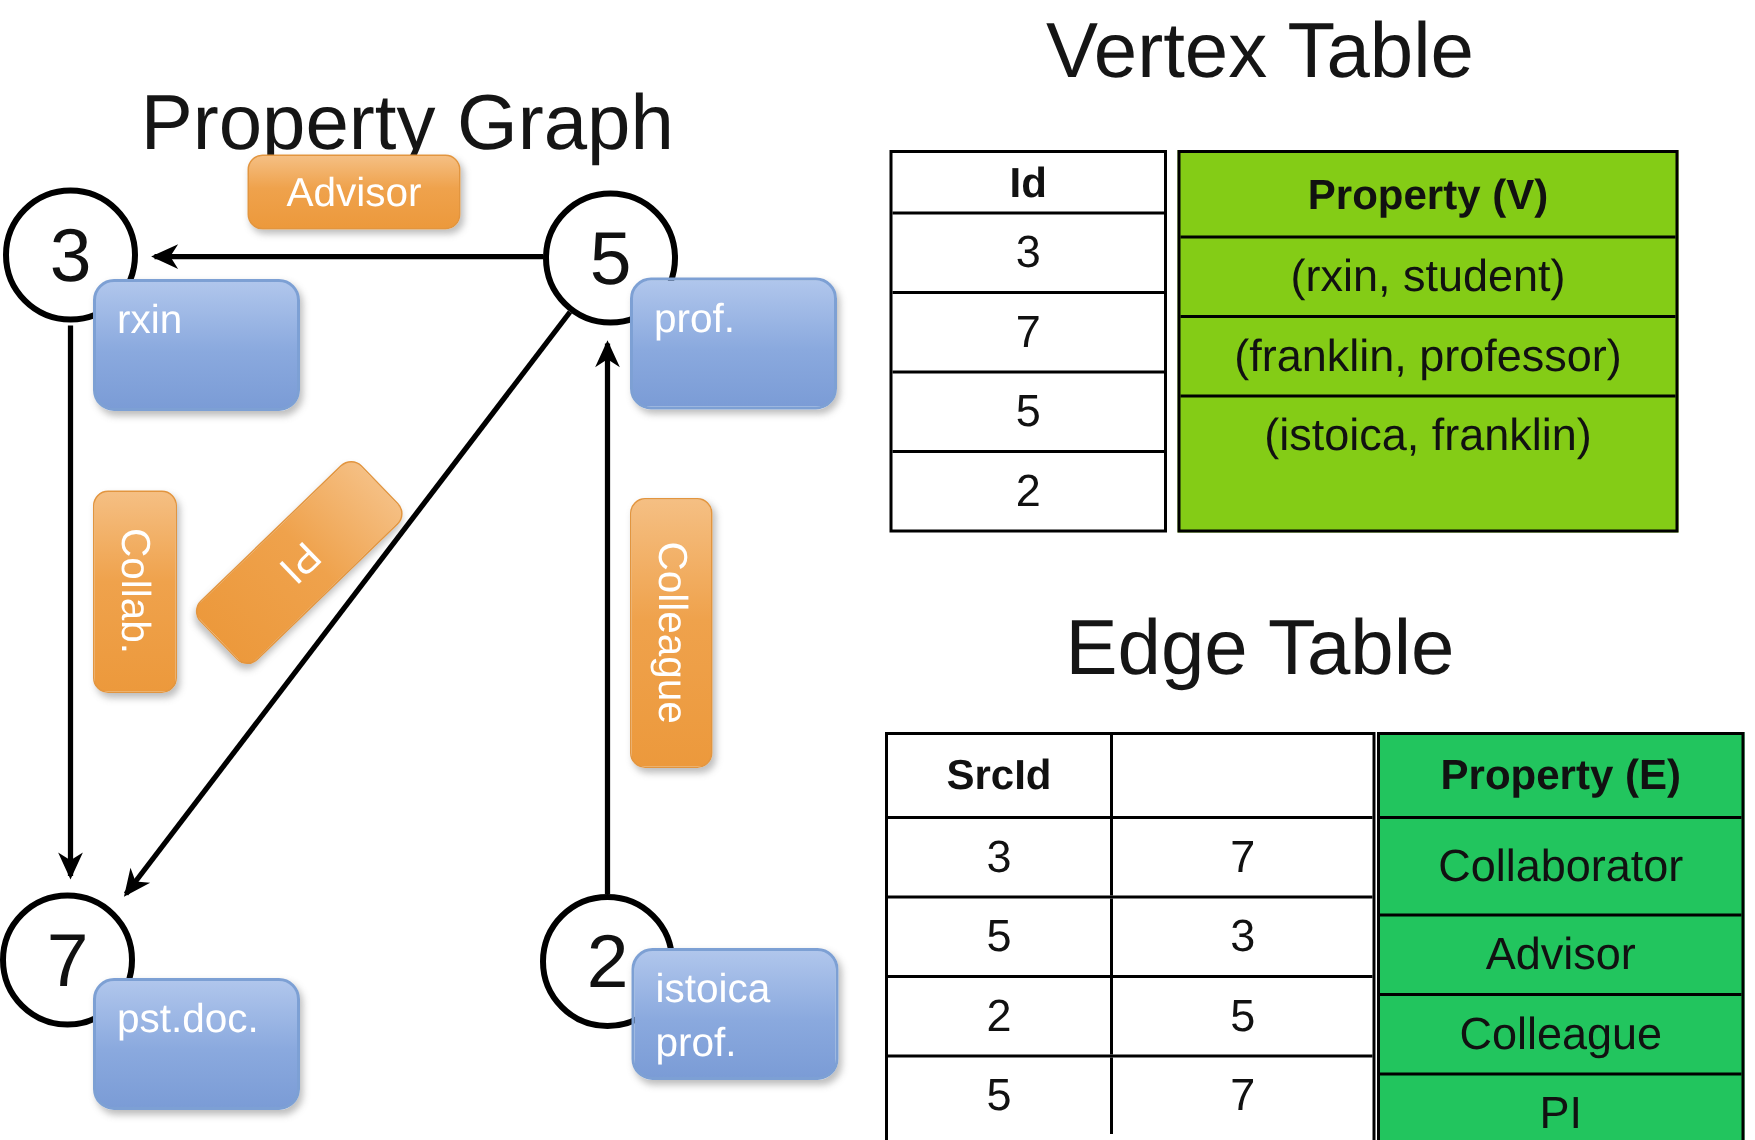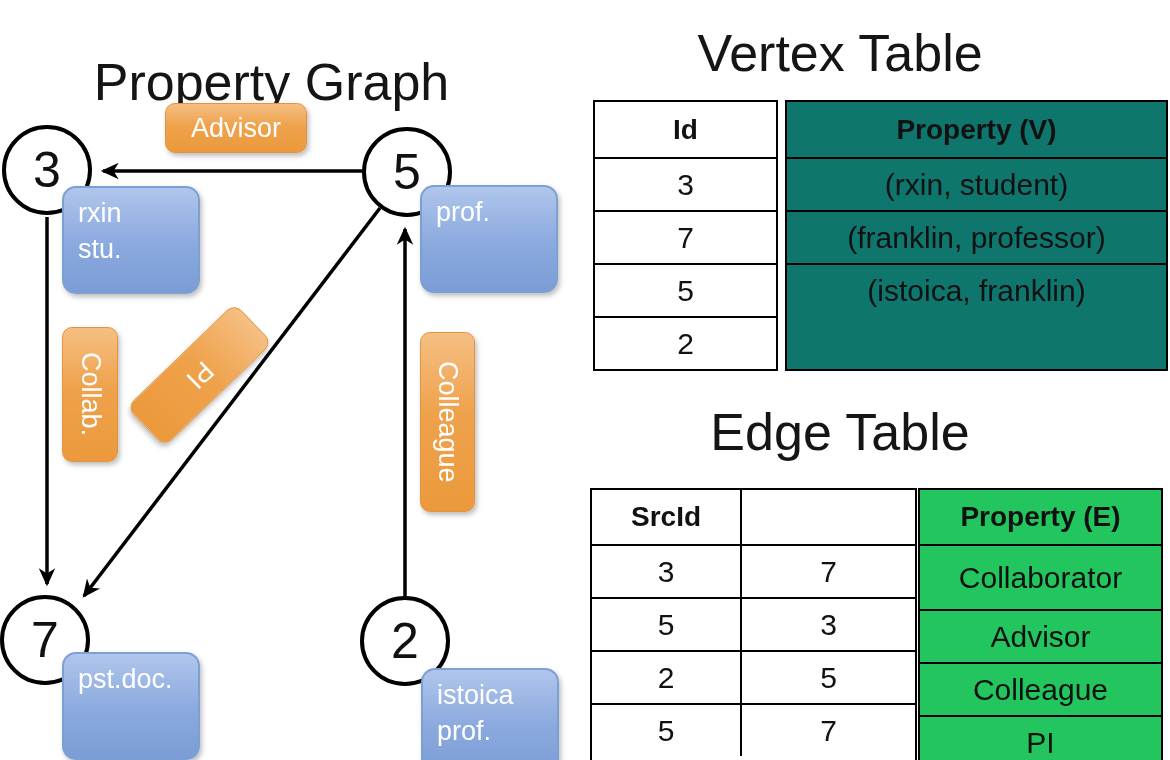--- a/index.html
+++ b/index.html
@@ -15,21 +15,21 @@
   
   #edge-svg { position:absolute; left:0; top:0; z-index:1; }
   .node {
     position:absolute; width:90px; height:90px; box-sizing:border-box;
     border:4px solid #000; border-radius:50%; background:#fff;
     display:flex; align-items:center; justify-content:center;
     font-size:50px; z-index:2;
   }
   .propbox {
     position:absolute; z-index:3; box-sizing:border-box;
-    width:138px; height:108px; border-radius:14px; color:#fff;
+    width:138px; height:88px; border-radius:14px; color:#fff;
     background:linear-gradient(180deg,#b0c6ec 0%, #8aa9de 55%, #7b9cd6 100%);
     border:2px solid #7da0d4;
     box-shadow:2px 3px 5px rgba(110,110,110,0.45);
     font-size:27px; line-height:1.33; padding:8px 0 0 14px;
   }
   .olabel {
     position:absolute; z-index:3; box-sizing:border-box;
     border-radius:10px; color:#fff;
     background:linear-gradient(180deg,#f5bf83 0%, #efa24c 45%, #ec993c 100%);
     border:1px solid #e2953f;
@@ -75,67 +75,66 @@
 </div>
 <div class="node" style="left:0px;   top:595px;">
   <span>7</span>
 </div>
 <div class="node" style="left:360px; top:596px;">
   <span>2</span>
 </div>
 
 <div class="propbox" style="left:62px; top:186px;">
   <div>rxin</div>
-  <div>stu.</div>
 </div>
 <div class="propbox" style="left:420px; top:185px;">
   <div>prof.</div>
 </div>
 <div class="propbox" style="left:62px; top:652px;">
   <div>pst.doc.</div>
 </div>
-<div class="propbox" style="left:421px; top:668px;">
+<div class="propbox" style="left:421px; top:632px;">
   <div>istoica</div>
   <div>prof.</div>
 </div>
 
 <div class="olabel" style="left:165px; top:103px; width:142px; height:50px;">
   <span>Advisor</span>
 </div>
 <div class="olabel" style="left:62px; top:327px; width:56px; height:135px;">
   <span class="vtext">Collab.</span>
 </div>
 <div class="olabel" style="left:172px; top:300px; width:55px; height:150px; transform:rotate(46deg);">
   <span class="vtext">PI</span>
 </div>
 <div class="olabel" style="left:420px; top:332px; width:55px; height:180px;">
   <span class="vtext">Colleague</span>
 </div>
 
-<div class="title" style="left:560px; top:23px; width:560px;">Vertex Table</div>
+<div class="title" style="left:560px; top:4px; width:560px;">Vertex Table</div>
 
 <div class="tbl" style="left:593px; top:100px; gap:7px;">
   <div class="sub" style="width:185px; background:#ffffff;">
-    <div class="trow" style="height:55px;border-radius:23px;">
+    <div class="trow" style="height:39px;border-radius:23px;">
         <div class="cell hdr">Id</div>
       </div>
     <div class="trow" style="height:53px;">
         <div class="cell">3</div>
       </div>
     <div class="trow" style="height:53px;">
         <div class="cell">7</div>
       </div>
     <div class="trow" style="height:53px;">
         <div class="cell">5</div>
       </div>
     <div class="trow" style="height:53px;">
         <div class="cell">2</div>
       </div>
   </div>
-  <div class="sub" style="width:383px; background:#0f766e;">
+  <div class="sub" style="width:334px; background:#84cc16;">
     <div class="trow" style="height:55px;">
         <div class="cell hdr">Property (V)</div>
       </div>
     <div class="trow" style="height:53px;">
         <div class="cell">(rxin, student)</div>
       </div>
     <div class="trow" style="height:53px;">
         <div class="cell">(franklin, professor)</div>
       </div>
     <div class="trow" style="height:53px;">

